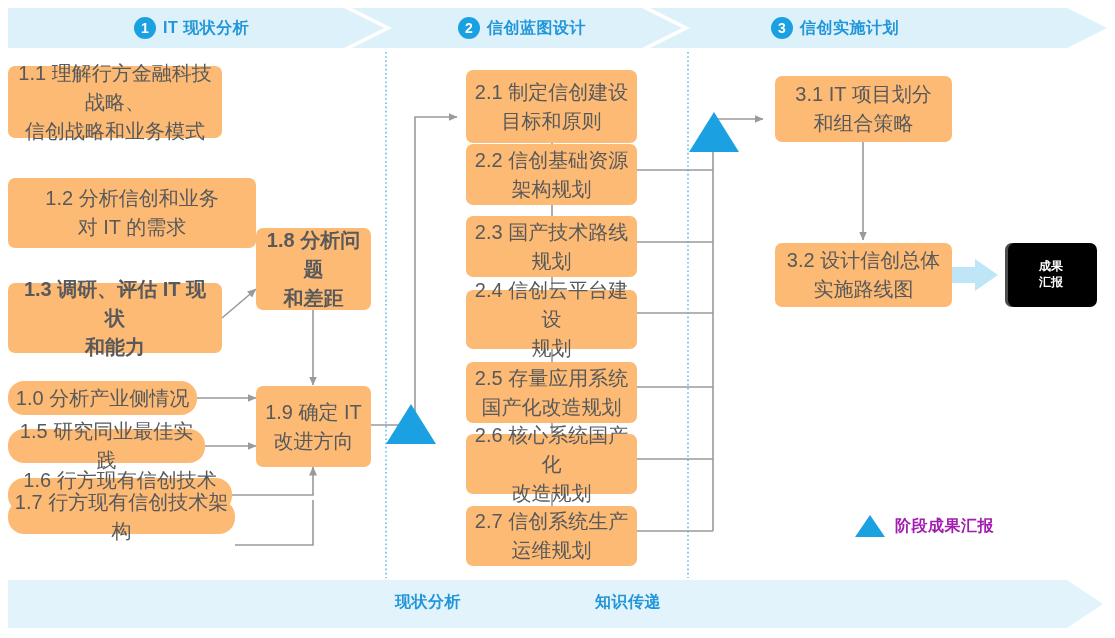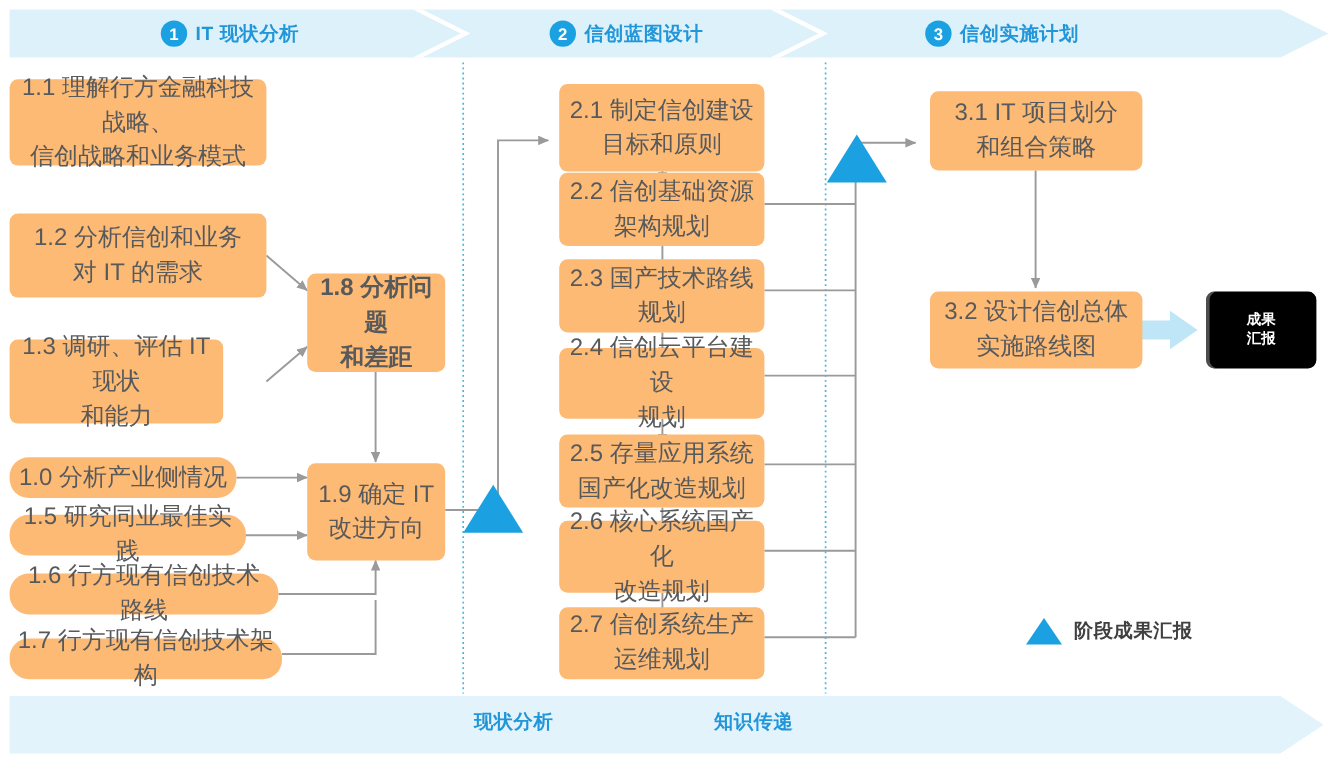--- a/index.html
+++ b/index.html
@@ -37,21 +37,21 @@
   .result-box{
     position:absolute;background:#000000;border-radius:7px;
     display:flex;align-items:center;justify-content:center;text-align:center;
     font-size:12px;font-weight:bold;line-height:1.3;color:#ffffff;
     box-shadow:inset 3px 0 0 rgba(255,255,255,.30);
   }
 
   
   .legend{position:absolute;display:flex;align-items:center;gap:10px;}
   .legend-tri{width:0;height:0;border-left:15px solid transparent;border-right:15px solid transparent;border-bottom:22px solid #1ba1e2;}
-  .legend-txt{font-size:16px;font-weight:bold;color:#404040;letter-spacing:.5px;}
+  .legend-txt{font-size:16px;font-weight:bold;color:#a21caf;letter-spacing:.5px;}
 
   
   .footer{position:absolute;left:8px;top:578px;width:1099px;height:52px;}
   .footer-lbl{
     position:absolute;top:14px;font-size:16px;font-weight:bold;color:#2196d8;
     letter-spacing:.5px;white-space:nowrap;
   }
 </style>
 </head>
 <body>
@@ -133,36 +133,36 @@
 
     <path d="M386,444 L411,404 L436,444 Z" fill="#1ba1e2"></path>
     <path d="M689,152 L714,112 L739,152 Z" fill="#1ba1e2"></path>
 
     <path d="M948,267 L975,267 L975,259 L998,275 L975,291 L975,283 L948,283 Z" fill="#bfe6f7"></path>
   </svg>
 
   <div class="node" style="left:8px;top:66px;width:214px;height:72px;">
       <span>1.1 理解行方金融科技战略、<br>信创战略和业务模式</span>
     </div>
-  <div class="node" style="left:8px;top:178px;width:214px;height:70px;">
+  <div class="node" style="left:8px;top:178px;width:248px;height:70px;">
       <span>1.2 分析信创和业务<br>对 IT 的需求</span>
     </div>
-  <div class="node" style="left:8px;top:283px;width:178px;height:70px;">
+  <div class="node" style="left:8px;top:283px;width:214px;height:70px;font-weight:bold;">
       <span>1.3 调研、评估 IT 现状<br>和能力</span>
     </div>
   <div class="node pill" style="left:8px;top:381px;width:189px;height:34px;">
       <span>1.0 分析产业侧情况</span>
     </div>
   <div class="node pill" style="left:8px;top:429px;width:197px;height:34px;">
       <span>1.5 研究同业最佳实践</span>
     </div>
   <div class="node pill" style="left:8px;top:478px;width:224px;height:34px;">
       <span>1.6 行方现有信创技术路线</span>
     </div>
-  <div class="node pill" style="left:8px;top:532px;width:227px;height:34px;">
+  <div class="node pill" style="left:8px;top:500px;width:227px;height:34px;">
       <span>1.7 行方现有信创技术架构</span>
     </div>
 
   <div class="node" style="left:256px;top:228px;width:115px;height:82px;font-weight:bold;">
       <span>1.8 分析问题<br>和差距</span>
     </div>
   <div class="node" style="left:256px;top:386px;width:115px;height:81px;">
       <span>1.9 确定 IT<br>改进方向</span>
     </div>
 

